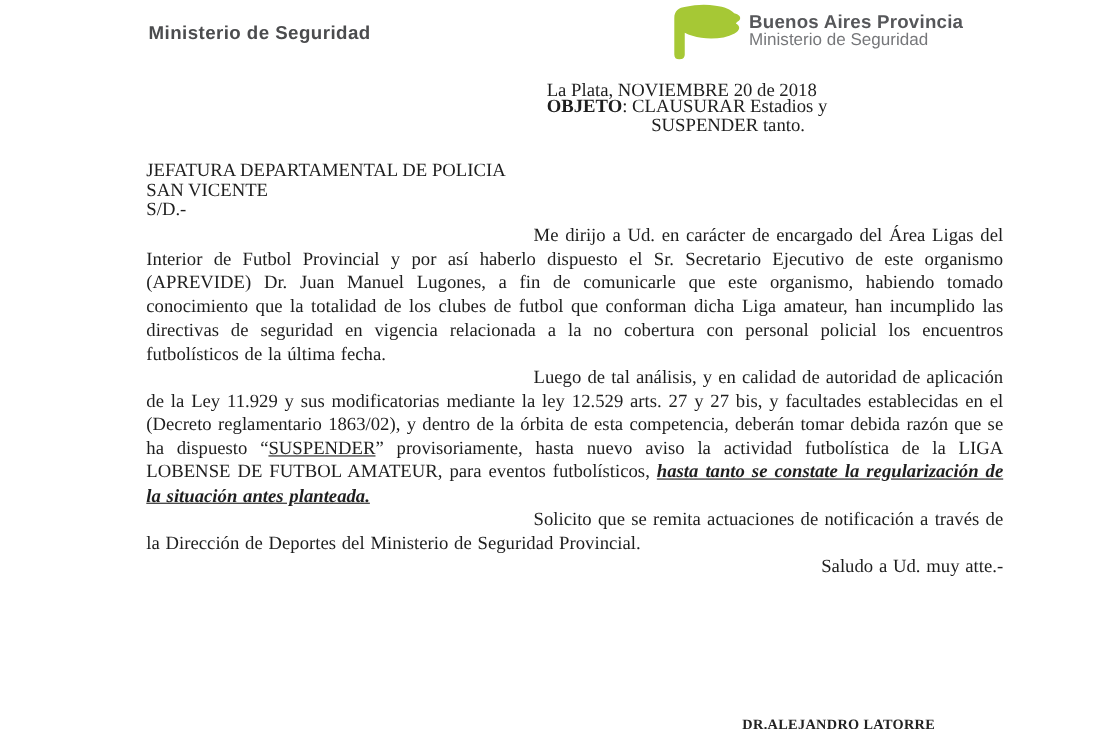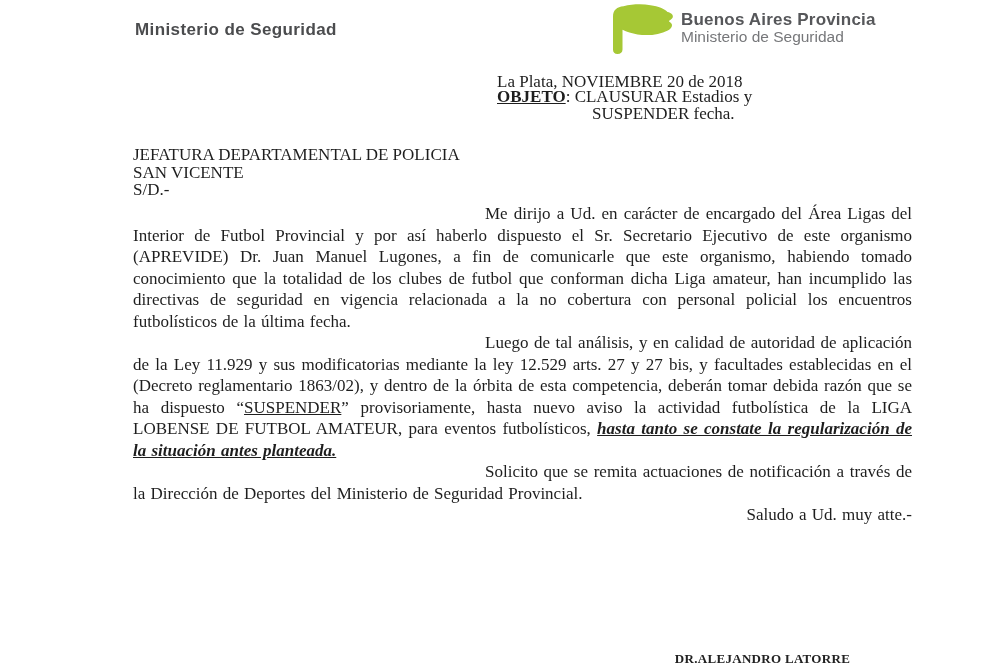--- a/index.html
+++ b/index.html
@@ -26,21 +26,21 @@
   .logo-mark { position: absolute; left: 0; top: 0; width: 70px; height: 51px; }
   .logo-text { position: absolute; left: 74px; top: 8px; font-family: "Liberation Sans", sans-serif; }
   .logo-brand { font-size: 17px; font-weight: 700; color: #56575a; line-height: 18px; letter-spacing: 0.2px; }
   .logo-sub   { font-size: 15.5px; font-weight: 400; color: #76777a; line-height: 16px; }
   
   .dateline {
     position: absolute; left: 497px; top: 72px;
     font-size: 17px; color: #1e1e1e;
   }
   .objeto-line { position: absolute; left: 497px; top: 87px; font-size: 17px; }
-  .objeto-label { font-weight: 700; text-decoration: underline; }
+  .objeto-label { font-weight: 700; }
   .objeto-line2 { position: absolute; left: 592px; top: 104px; font-size: 17px; }
   
   .recipient {
     position: absolute; left: 133px; top: 146px;
     font-size: 17px; line-height: 17.5px;
   }
   
   .body-block {
     position: absolute; left: 133px; top: 203px; width: 779px;
     font-size: 17px; line-height: 21.5px;
@@ -79,21 +79,21 @@
       <div class="logo-brand">Buenos Aires Provincia</div>
       <div class="logo-sub">Ministerio de Seguridad</div>
     </div>
   </div>
 
   <div class="dateline">La Plata, NOVIEMBRE 20 de 2018</div>
 
   <div class="objeto-line">
     <span class="objeto-label">OBJETO</span><span>: CLAUSURAR Estadios y</span>
   </div>
-  <div class="objeto-line2">SUSPENDER fecha.</div>
+  <div class="objeto-line2">SUSPENDER tanto.</div>
 
   <div class="recipient">
     <div>JEFATURA DEPARTAMENTAL DE POLICIA</div>
     <div>SAN VICENTE</div>
     <div>S/D.-</div>
   </div>
 
   <div class="body-block">
     <p>Me dirijo a Ud. en carácter de encargado del Área Ligas del Interior de Futbol Provincial y por así haberlo dispuesto el Sr. Secretario Ejecutivo de este organismo (APREVIDE) Dr. Juan Manuel Lugones, a fin de comunicarle que este organismo, habiendo tomado conocimiento que la totalidad de los clubes de futbol que conforman dicha Liga amateur, han incumplido las directivas de seguridad en vigencia relacionada a la no cobertura con personal policial los encuentros futbolísticos de la última fecha.</p>
     <p><span>Luego de tal análisis, y en calidad de autoridad de aplicación de la Ley 11.929 y sus modificatorias mediante la ley 12.529 arts. 27 y 27 bis, y facultades establecidas en el (Decreto reglamentario 1863/02), y dentro de la órbita de esta competencia, deberán tomar debida razón que se ha dispuesto “</span><span class="u-word">SUSPENDER</span><span>” provisoriamente, hasta nuevo aviso la actividad futbolística de la LIGA LOBENSE DE FUTBOL AMATEUR, para eventos futbolísticos, </span><span class="emph">hasta tanto se constate la regularización de la situación antes planteada.</span></p>

